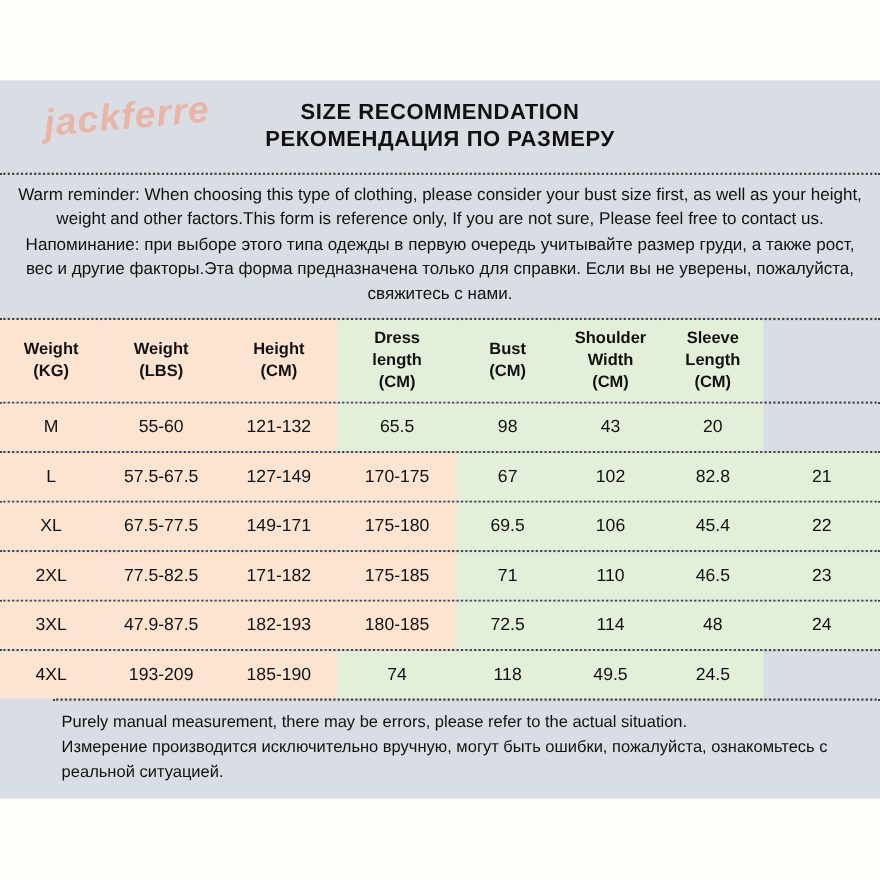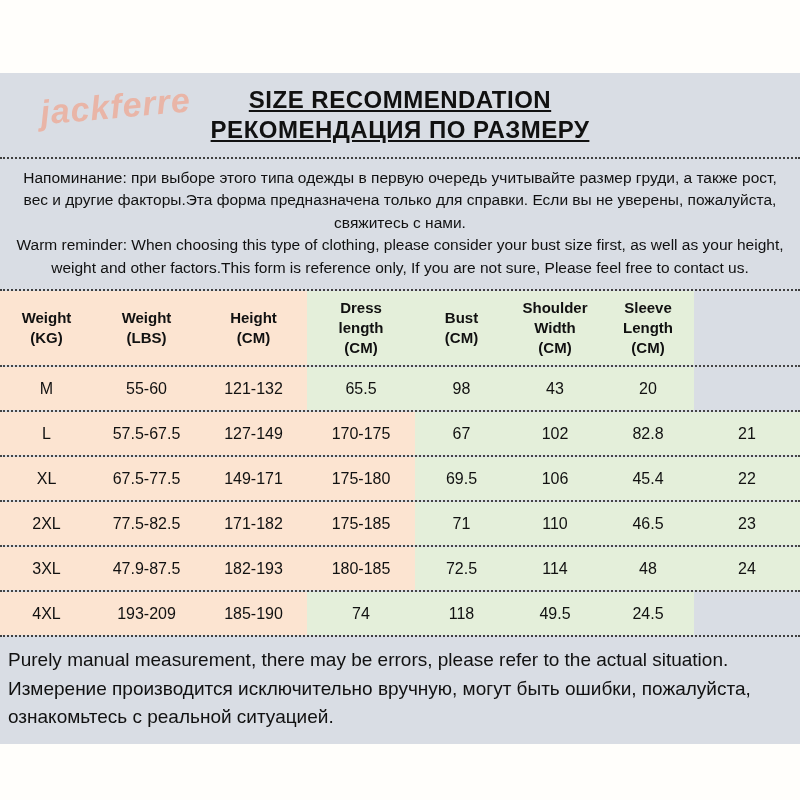--- a/index.html
+++ b/index.html
@@ -34,24 +34,23 @@
     top: 14px;
     font-size: 34px;
     font-weight: bold;
     font-style: italic;
     color: #e9b5a7;
     transform: rotate(-5deg);
     letter-spacing: 1px;
   }
   .titles { text-align: center; line-height: 1.25; }
   .title {
-    font-size: 24px;
+    font-size: 20px;
     font-weight: bold;
     letter-spacing: 0.5px;
-    text-decoration: underline;
   }
 
   .dotted-top { border-top: 2px dotted #3f3f3f; }
 
   
   .reminder {
     min-height: 120px;
     padding: 8px 10px 10px 10px;
     text-align: center;
     font-size: 15.5px;
@@ -81,43 +80,44 @@
     line-height: 1.35;
     white-space: pre-line;
   }
   .trow.data { height: 45px; border-top: 2px dotted #454545; }
   .trow.data .cell { font-size: 16px; }
 
   
   .card-footer {
     flex: 1;
     padding: 9px 8px 12px 8px;
-    font-size: 19px;
+    font-size: 15px;
     line-height: 1.5;
     text-align: left;
+    margin-left: 48px;
   }
   .card-footer p { margin: 0; }
 </style>
 </head>
 <body>
 
 <div class="page">
   <div class="card">
 
     <div class="card-header">
       <div class="logo">jackferre</div>
       <div class="titles">
         <div class="title">SIZE RECOMMENDATION</div>
         <div class="title">РЕКОМЕНДАЦИЯ ПО РАЗМЕРУ</div>
       </div>
     </div>
 
     <div class="reminder dotted-top">
+      <p>Warm reminder: When choosing this type of clothing, please consider your bust size first, as well as your height, weight and other factors.This form is reference only, If you are not sure, Please feel free to contact us.</p>
       <p>Напоминание: при выборе этого типа одежды в первую очередь учитывайте размер груди, а также рост, вес и другие факторы.Эта форма предназначена только для справки. Если вы не уверены, пожалуйста, свяжитесь с нами.</p>
-      <p>Warm reminder: When choosing this type of clothing, please consider your bust size first, as well as your height, weight and other factors.This form is reference only, If you are not sure, Please feel free to contact us.</p>
     </div>
 
     <div class="size-table">
       <div class="trow thead dotted-top">
         <div class="cell warm">Weight
 (KG)</div>
         <div class="cell warm">Weight
 (LBS)</div>
         <div class="cell warm">Height
 (CM)</div>

